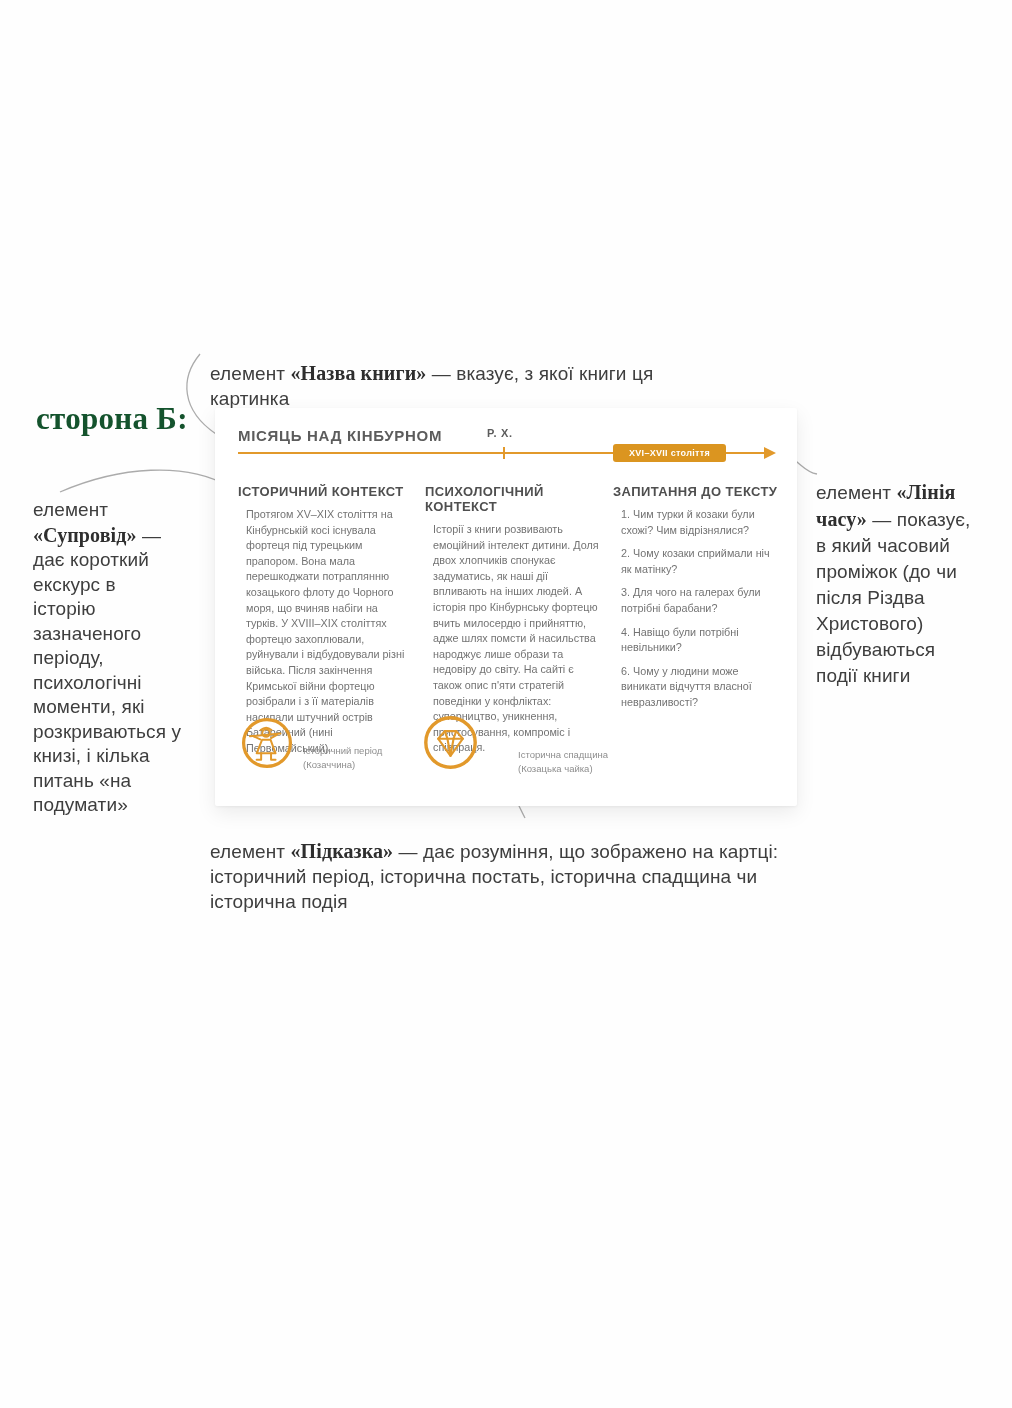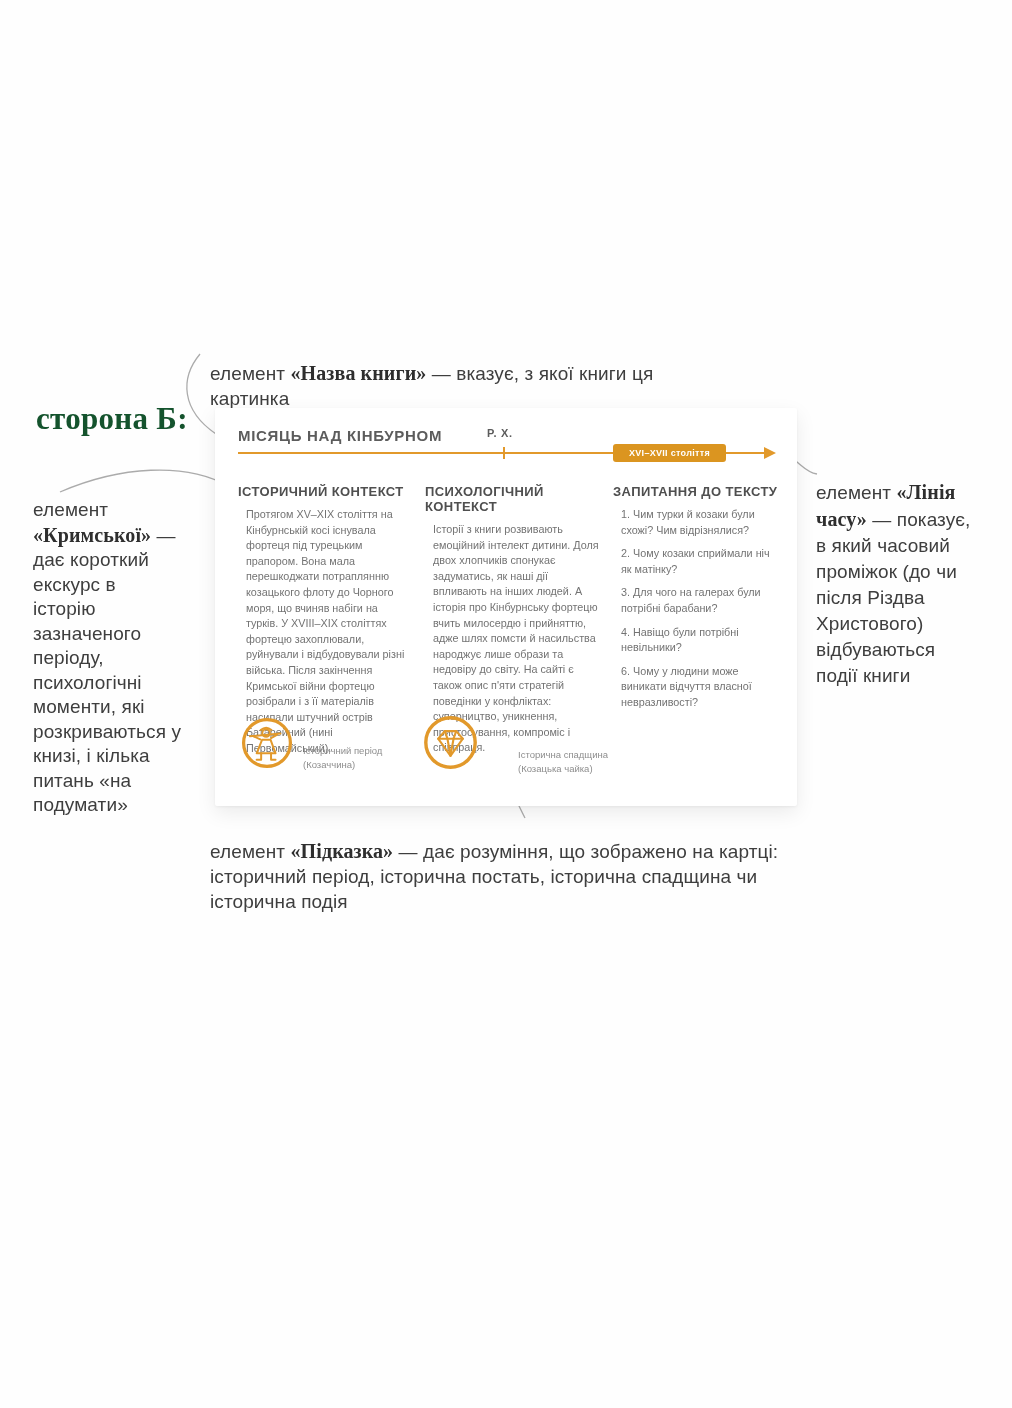--- a/index.html
+++ b/index.html
@@ -65,21 +65,21 @@
   <path d="M 200 354 C 180 378, 181 410, 216 434"></path>
   <path d="M 60 492 C 120 466, 186 462, 228 486"></path>
   <path d="M 781 455 C 800 458, 801 471, 817 474"></path>
   <path d="M 505 776 C 513 792, 517 803, 525 818"></path>
 </svg>
 
 <p class="annotation" id="annotation-top"><span>елемент </span><span class="el-name">«Назва книги»</span><span> — вказує, з якої книги ця картинка</span></p>
 
 <div id="side-label">сторона Б:</div>
 
-<p class="annotation" id="annotation-left"><span>елемент </span><span class="el-name">«Кримської»</span><span> — дає короткий екскурс в історію зазначеного періоду, психологічні моменти, які розкриваються у книзі, і кілька питань «на подумати»</span></p>
+<p class="annotation" id="annotation-left"><span>елемент </span><span class="el-name">«Супровід»</span><span> — дає короткий екскурс в історію зазначеного періоду, психологічні моменти, які розкриваються у книзі, і кілька питань «на подумати»</span></p>
 
 <p class="annotation" id="annotation-right"><span>елемент </span><span class="el-name">«Лінія часу»</span><span> — показує, в який часовий проміжок (до чи після Різдва Христового) відбуваються події книги</span></p>
 
 <p class="annotation" id="annotation-bottom"><span>елемент </span><span class="el-name">«Підказка»</span><span> — дає розуміння, що зображено на картці: історичний період, історична постать, історична спадщина чи історична подія</span></p>
 
 <div class="card">
   <div class="card-title">МІСЯЦЬ НАД КІНБУРНОМ</div>
   <div class="era-label">Р. Х.</div>
   <div class="timeline-line"></div>
   <div class="era-tick"></div>

